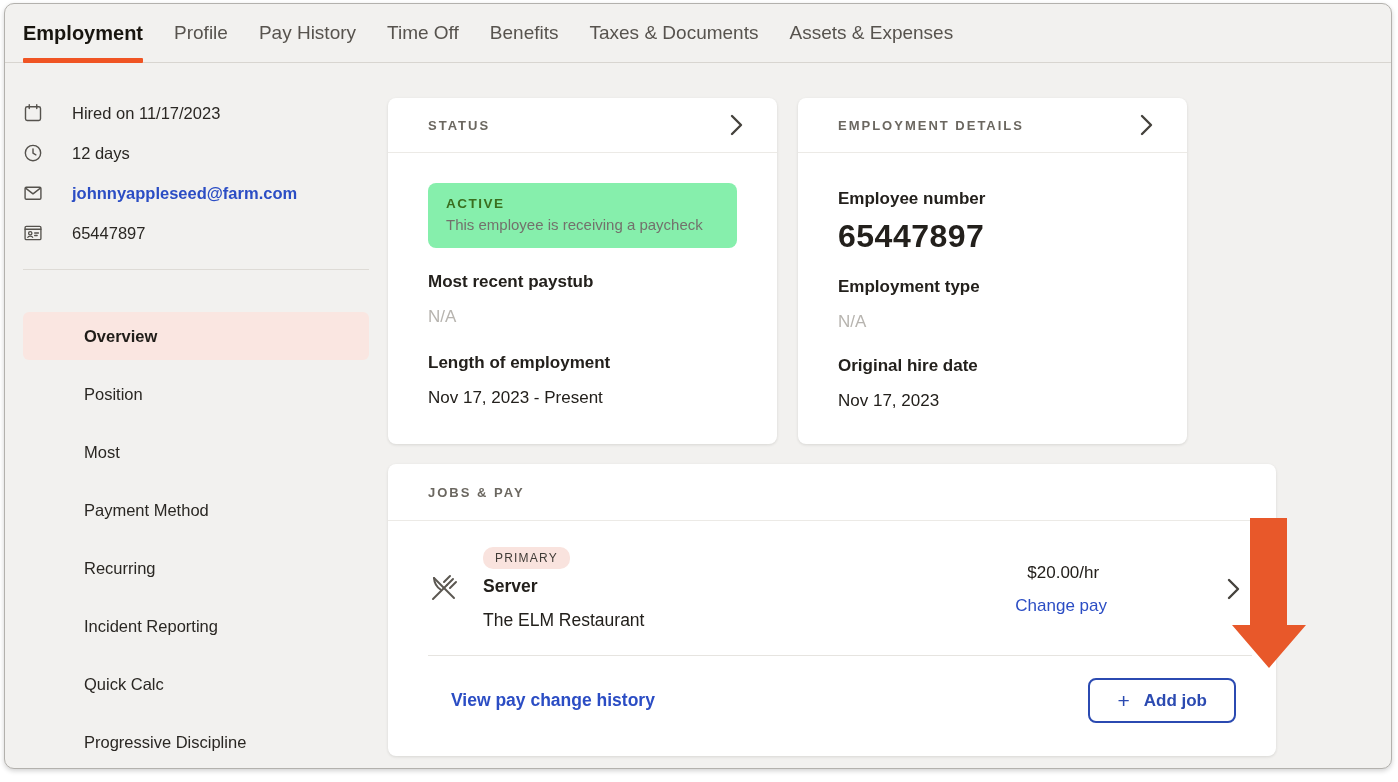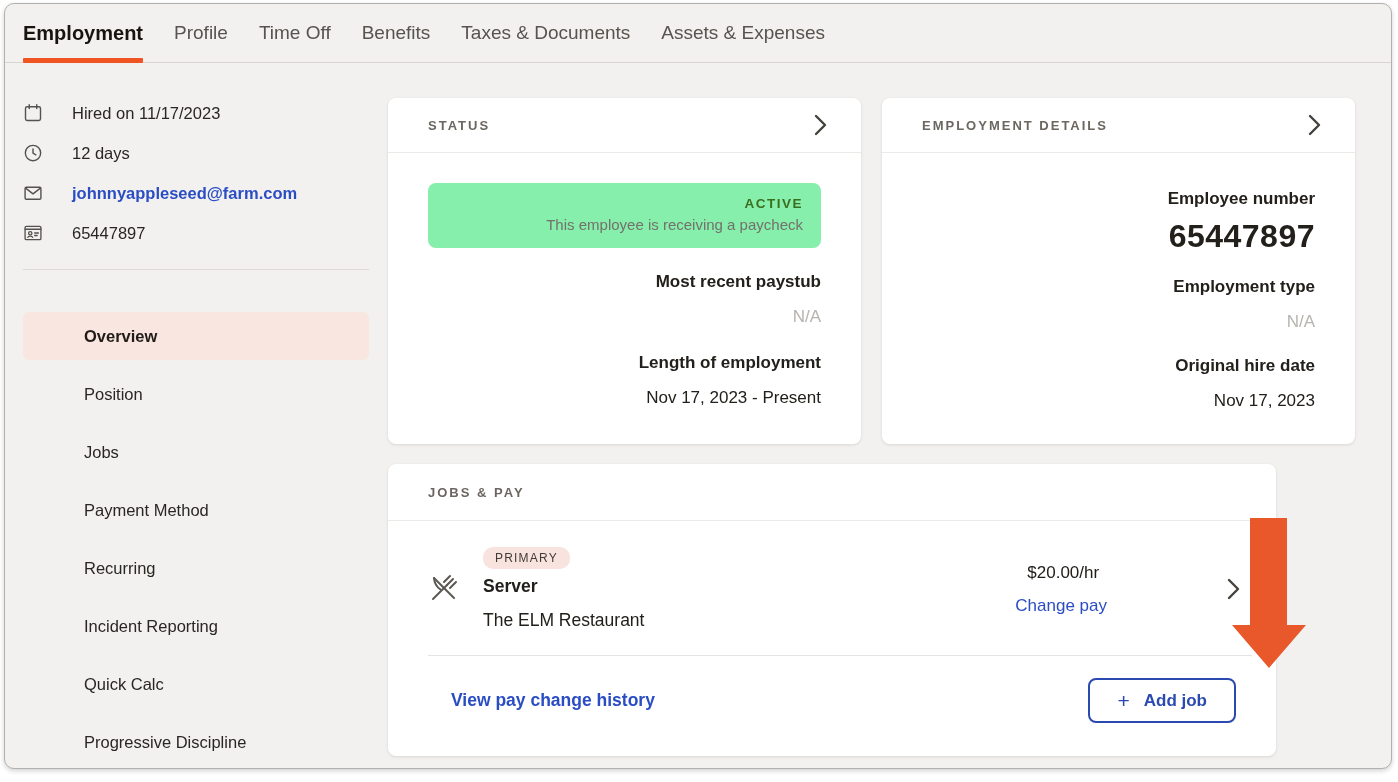--- a/index.html
+++ b/index.html
@@ -33,21 +33,21 @@
   .menu { margin-top:42px; }
   .menu-item {
     height:48px; display:flex; align-items:center; padding-left:61px;
     font-size:16.5px; color:#2a2723; border-radius:6px; margin-bottom:10px; cursor:pointer;
   }
   .menu-item.active { background:#fae6e1; font-weight:700; color:#201d19; }
   
   .main { position:absolute; left:383px; top:94px; width:991px; }
   .cards-row { display:flex; gap:21px; }
   .card { background:#ffffff; border-radius:8px; box-shadow:0 1px 3px rgba(32,29,25,0.12); }
-  .card.half { width:473px; height:346px;text-align:right; }
+  .card.half { width:389px; height:346px; }
   .card.wide { width:888px; height:292px; margin-top:20px; }
   .card-header {
     height:55px; display:flex; align-items:center; justify-content:space-between;
     padding:0 34px 0 40px; border-bottom:1px solid #eceae6;
   }
   .card-title { font-size:13px; font-weight:700; letter-spacing:2px; color:#6b6760; }
   .chev { cursor:pointer; display:flex; align-items:center; }
   
   .status-body { padding:30px 40px 0 40px; }
   .active-panel { background:#86efac; border-radius:8px; padding:13px 18px 15px 18px; }
@@ -89,20 +89,21 @@
   .anno-arrow { position:absolute; left:1227px; top:514px; width:74px; height:150px; z-index:10; }
 </style>
 </head>
 <body>
 
 <div class="window">
 
   <div class="tabbar">
     <div class="tab active">Employment</div>
     <div class="tab">Profile</div>
+    <div class="tab">Pay History</div>
     <div class="tab">Time Off</div>
     <div class="tab">Benefits</div>
     <div class="tab">Taxes &amp; Documents</div>
     <div class="tab">Assets &amp; Expenses</div>
   </div>
 
   <div class="sidebar">
     <div class="info-row">
       <svg width="20" height="20" viewBox="0 0 24 24" fill="none" stroke="#55524d" stroke-width="1.7" stroke-linecap="round">
         <rect x="3" y="4.5" width="18" height="16.5" rx="2"></rect>
@@ -133,21 +134,21 @@
           <path d="M14 12h4.5M14 15h3"></path>
       </svg>
       <span class="info-text">65447897</span>
     </div>
 
     <hr class="sidebar-divider">
 
     <div class="menu">
       <div class="menu-item active">Overview</div>
       <div class="menu-item">Position</div>
-      <div class="menu-item">Jobs</div>
+      <div class="menu-item">Most</div>
       <div class="menu-item">Payment Method</div>
       <div class="menu-item">Recurring</div>
       <div class="menu-item">Incident Reporting</div>
       <div class="menu-item">Quick Calc</div>
       <div class="menu-item">Progressive Discipline</div>
     </div>
   </div>
 
   <div class="main">
     <div class="cards-row">

